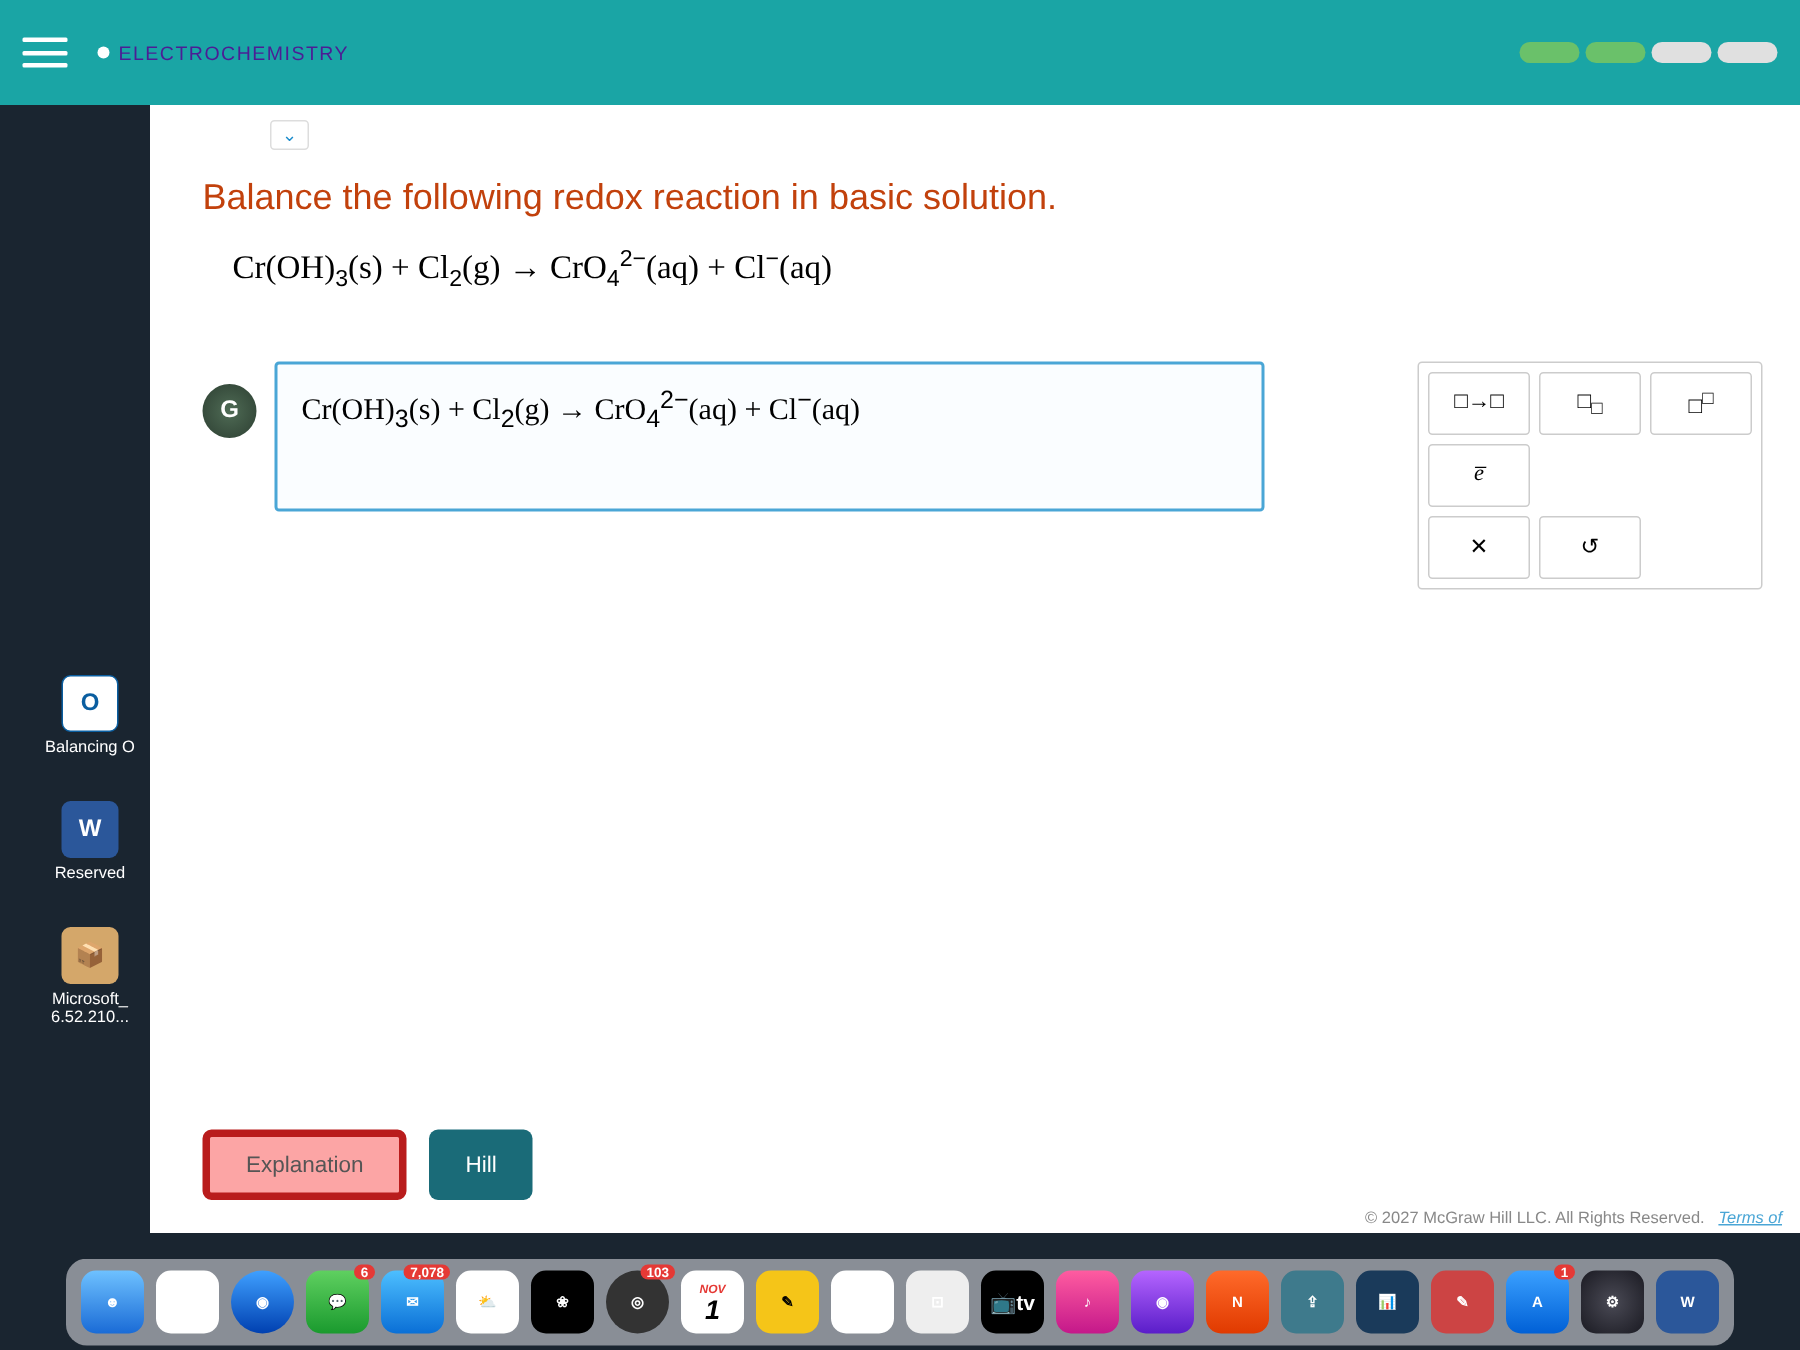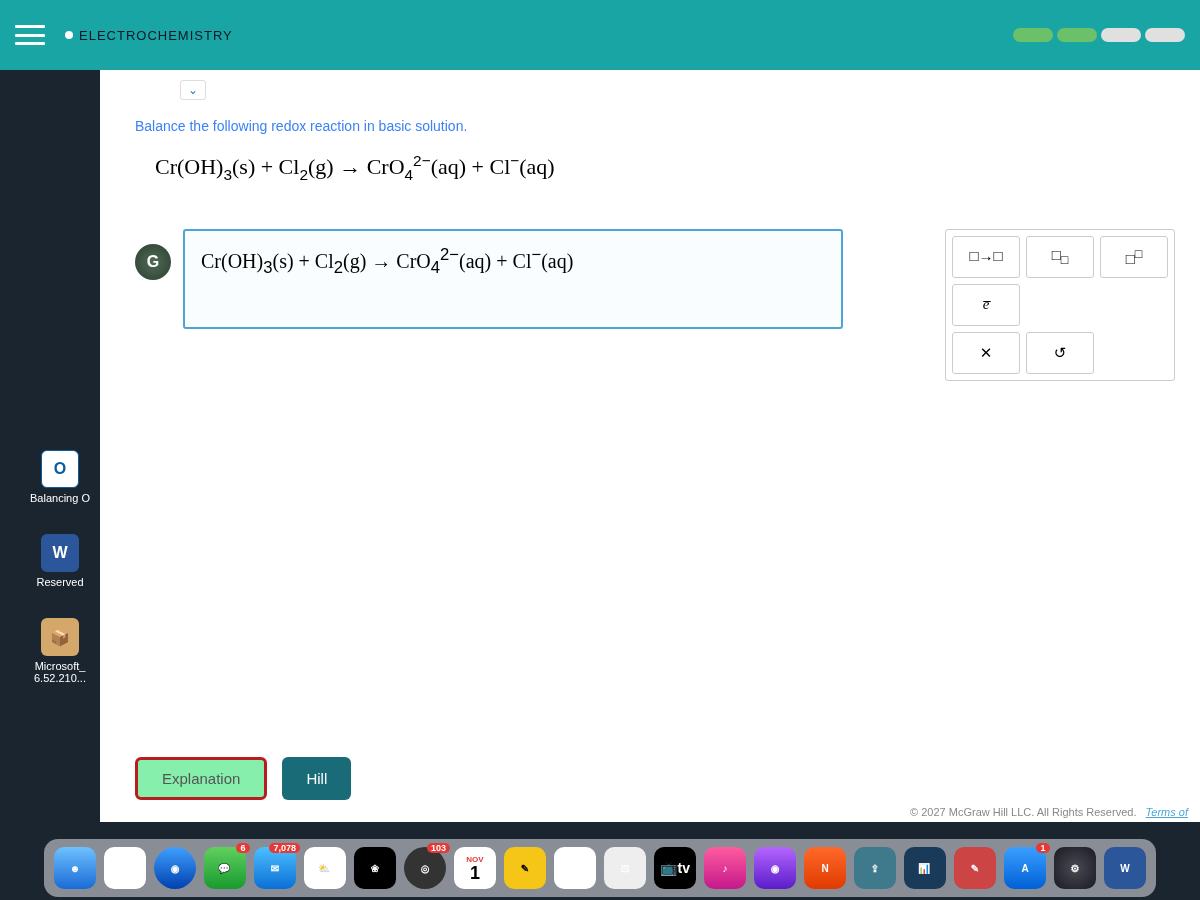--- a/index.html
+++ b/index.html
@@ -1,19 +1,19 @@
 <!DOCTYPE html>
 <html><head>
 <meta charset="utf-8">
 <style>
 * { margin: 0; padding: 0; box-sizing: border-box; font-family: Arial, sans-serif; }
 body { width: 1200px; height: 900px; background: #1a2530; overflow: hidden; position: relative; }
 
 
-.header { height: 70px; background: #1aa5a5; display: flex; align-items: center; padding: 0 15px; color: #0f172a; }
+.header { height: 70px; background: #1aa5a5; display: flex; align-items: center; padding: 0 15px; color: #4c1d95; }
 .menu-icon { width: 30px; height: 20px; display: flex; flex-direction: column; justify-content: space-between; cursor: pointer; margin-right: 20px; }
 .menu-icon span { height: 3px; background: #fff; border-radius: 1px; }
 .header-text .category { font-size: 13px; letter-spacing: 1px; display: flex; align-items: center; gap: 6px; }
 .header-text .category::before { content: ""; width: 8px; height: 8px; border-radius: 50%; background: #fff; display:inline-block;}
 .header-text .title { font-size: 18px; margin-top: 2px; }
 .progress-boxes { margin-left: auto; display: flex; gap: 4px; }
 .progress-boxes span { width: 40px; height: 14px; border-radius: 7px; }
 .pb-green { background: #6ac16a; }
 .pb-gray { background: #e0e0e0; }
 
@@ -22,48 +22,48 @@
 .desktop-item { text-align: center; color: #fff; font-size: 11px; }
 .desktop-item .icon { width: 38px; height: 38px; border-radius: 6px; margin: 0 auto 4px; display:flex; align-items:center; justify-content:center; font-weight:bold; font-size:16px;}
 .ic-o { background: #fff; color:#0a5ea0; border:1px solid #0a5ea0;}
 .ic-w { background: #2b579a; color:#fff;}
 .ic-pkg { background: #d4a76a; color:#5a3e1b; width:44px; height:44px;}
 
 
 .content { position: absolute; left: 100px; top: 70px; right: 0; bottom: 78px; background: #fff; padding: 30px 25px 20px 35px; }
 .chev-down { position:absolute; top:10px; left:80px; width:26px; height:20px; background:#fff; border:1px solid #ddd; border-radius:3px; display:flex; align-items:center; justify-content:center; color:#1a8ccc; font-size:12px; }
 
-.prompt { color: #3b82f6; font-size: 14px; margin-bottom: 18px; margin-top: 18px;}
+.prompt { color: #c2410c; font-size: 24px; margin-bottom: 18px; margin-top: 18px;}
 .equation { font-size: 22px; font-family: "Times New Roman", serif; margin-bottom: 45px; padding-left: 20px; }
 .equation sub { font-size: 0.7em; }
 .equation sup { font-size: 0.7em; }
 
 
 .answer-row { display: flex; align-items: flex-start; gap: 12px; }
 .g-badge { width: 36px; height: 36px; border-radius: 50%; background: radial-gradient(#4f6b55,#2c3e31); color: #fff; display: flex; align-items: center; justify-content: center; font-weight: bold; margin-top: 15px; position:relative;}
 .answer-box { flex: 1; border: 2px solid #4aa6d6; border-radius: 3px; min-height: 100px; padding: 14px 16px; font-size: 20px; font-family: "Times New Roman", serif; background:#fafdff; max-width:660px;}
 
 
 .palette { width: 230px; border: 1px solid #ccc; border-radius: 3px; padding: 6px; display: grid; grid-template-columns: repeat(3, 1fr); gap: 6px; margin-left:auto;}
 .palette button { height: 42px; border: 1px solid #ccc; background: #fff; border-radius: 3px; font-size: 15px; cursor: pointer; display:flex; align-items:center; justify-content:center; font-family: "Times New Roman", serif;}
 
 
 .bottom-actions { position: absolute; bottom: 22px; left: 35px; display: flex; gap: 15px; }
 .btn { padding: 10px 24px; border-radius: 6px; font-size: 15px; cursor: pointer; }
-.btn-exp { background: #86efac; color: #555; border: 3px solid #b91c1c; text-align: right; }
+.btn-exp { background: #fca5a5; color: #555; border: 5px solid #b91c1c; text-align: right; }
 .btn-check { background: #1a6b78; color: #fff; border: none; }
 
 .footer-legal { position: absolute; bottom: 4px; right: 12px; font-size: 11px; color: #888; }
 .footer-legal a { color: #4aa6d6; font-style: italic; }
 
 
 .dock { position: absolute; bottom: 3px; left: 50%; transform: translateX(-50%); height: 58px; background: rgba(230,230,235,0.55); border-radius: 14px; padding: 6px 10px; display: flex; gap: 8px; align-items: center; backdrop-filter: blur(4px);}
 .dock-item { width: 42px; height: 42px; border-radius: 10px; display:flex; align-items:center; justify-content:center; font-size:10px; color:#fff; font-weight:bold; position:relative;}
 .badge { position:absolute; top:-4px; right:-4px; background:#e53935; color:#fff; border-radius:8px; padding:0 4px; font-size:9px; min-width:14px; text-align:center;}
-.cal-day { background:#fff; color:#000; border-radius:10px; width:42px; height:42px; display:flex; flex-direction:column; align-items:center; justify-content:center;}
+.cal-day { background:#fff; color:#000; border-radius:10px; width:42px; height:42px; display:flex; flex-direction:column; align-items:center; justify-content:center;font-style:italic;}
 .cal-day .m{ color:#e53935; font-size:8px; font-weight:bold;}
 .cal-day .d{ color:#000; font-size:18px; font-weight:bold; line-height:1;}
 </style>
 </head>
 <body>
 
 <div class="header">
   <div class="menu-icon">
       <span></span>
       <span></span>

